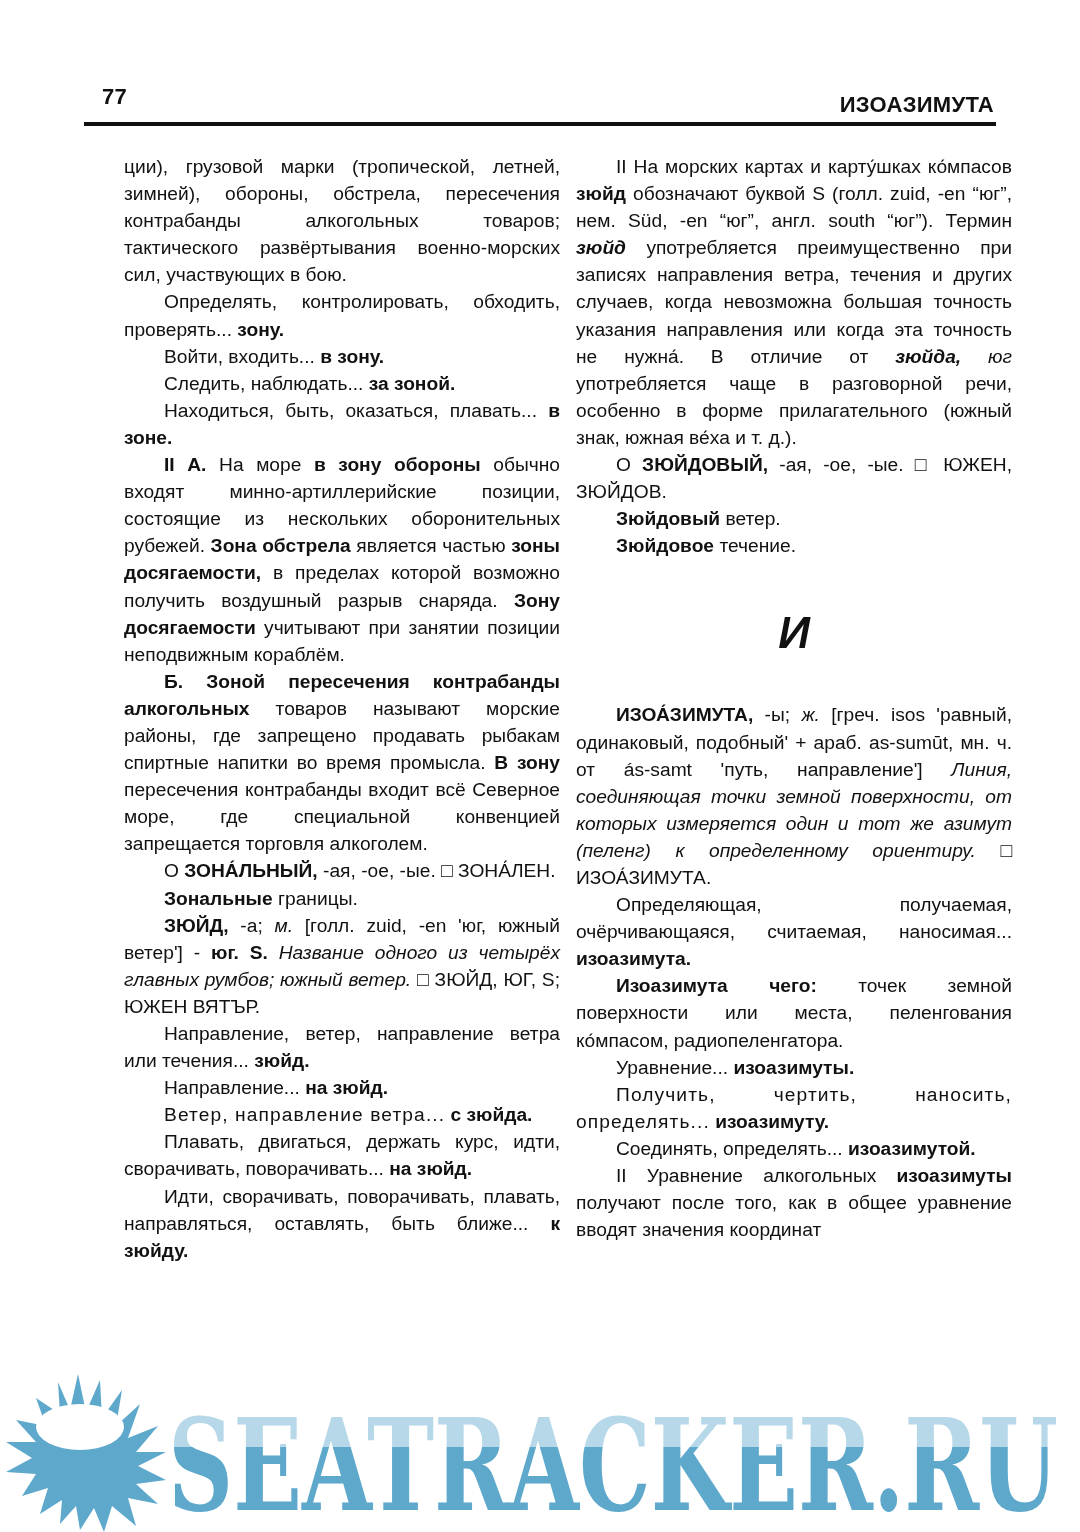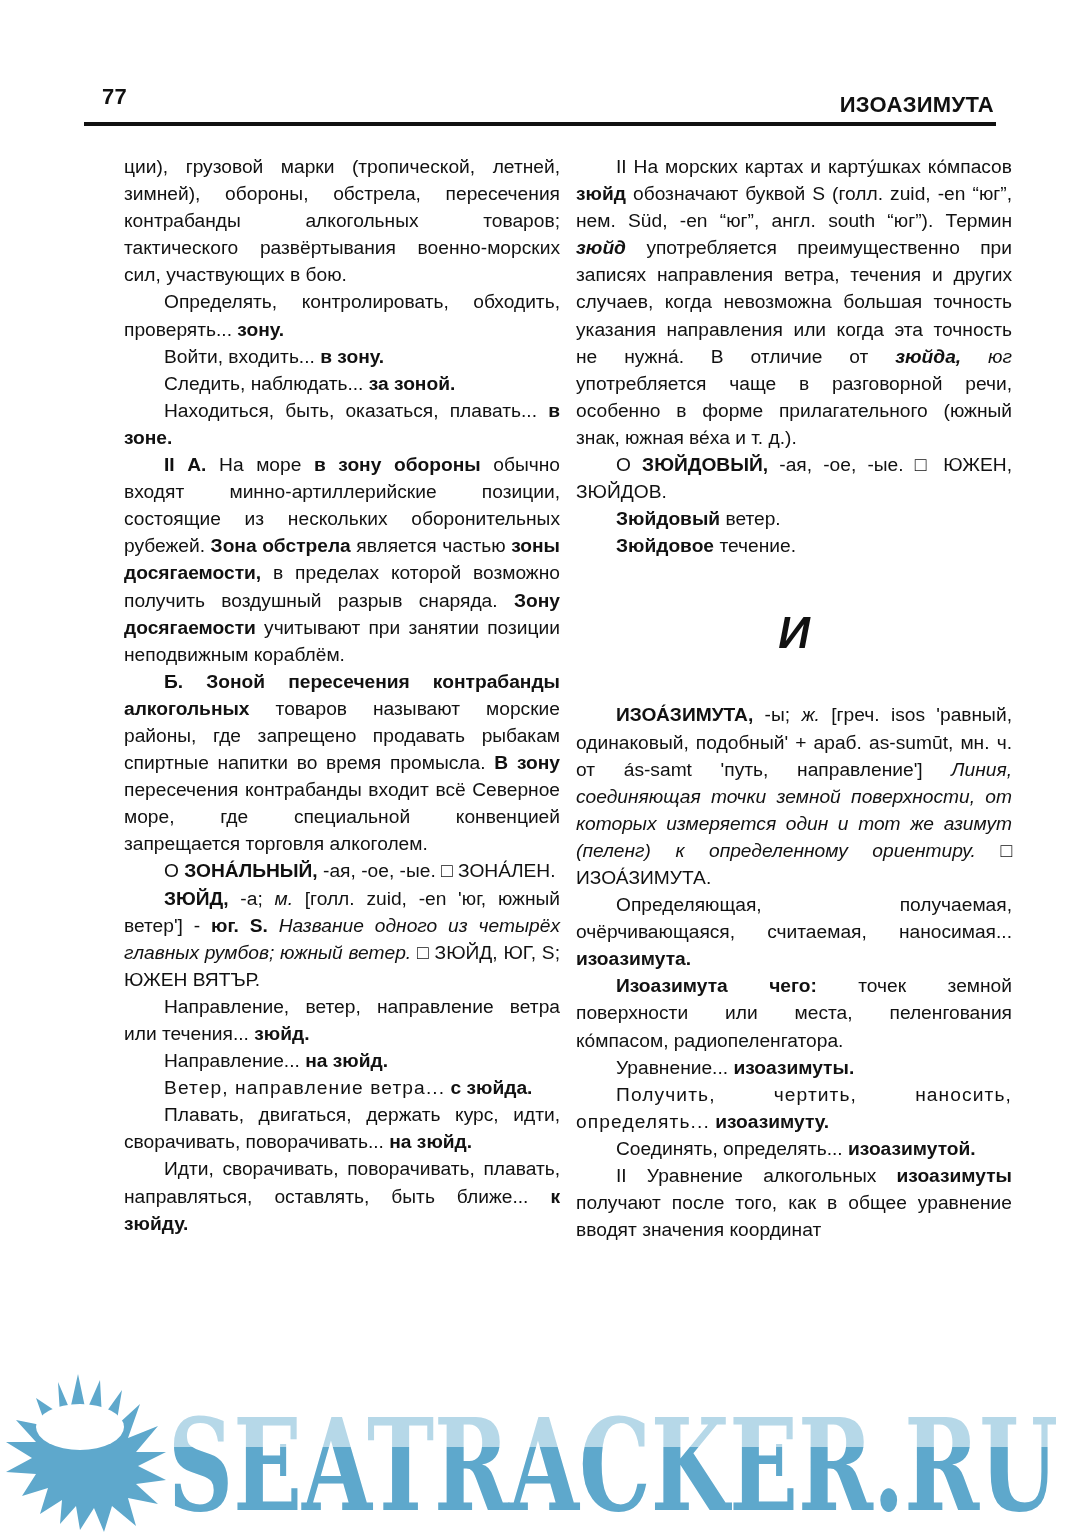--- a/index.html
+++ b/index.html
@@ -51,20 +51,21 @@
 
 <div class="col left">
   <p class="noi"><span>ции), грузовой марки (тропической, летней, зимней), обороны, обстрела, пересечения контрабанды алкогольных товаров; тактического развёртывания военно-морских сил, участвующих в бою.</span></p>
   <p><span>Определять, контролировать, обходить, проверять...</span> <b>зону.</b></p>
   <p><span>Войти, входить...</span> <b>в зону.</b></p>
   <p><span>Следить, наблюдать...</span> <b>за зоной.</b></p>
   <p><span>Находиться, быть, оказаться, плавать...</span> <b>в зоне.</b></p>
   <p><b>II А.</b> <span>На море</span> <b>в зону обороны</b> <span>обычно входят минно-артиллерийские позиции, состоящие из нескольких оборонительных рубежей.</span> <b>Зона обстрела</b> <span>является частью</span> <b>зоны досягаемости,</b> <span>в пределах которой возможно получить воздушный разрыв снаряда.</span> <b>Зону досягаемости</b> <span>учитывают при занятии позиции неподвижным кораблём.</span></p>
   <p><b>Б. Зоной пересечения контрабанды алкогольных</b> <span>товаров называют морские районы, где запрещено продавать рыбакам спиртные напитки во время промысла.</span> <b>В зону</b> <span>пересечения контрабанды входит всё Северное море, где специальной конвенцией запрещается торговля алкоголем.</span></p>
   <p><span>О</span> <b>ЗОНА́ЛЬНЫЙ,</b> <span>-ая, -ое, -ые. □ ЗОНА́ЛЕН.</span></p>
+  <p><b>Зональные</b> <span>границы.</span></p>
   <p><b>ЗЮЙД,</b> <span>-а;</span> <i>м.</i> <span>[голл. zuid, -en 'юг, южный ветер'] -</span> <b>юг. S.</b> <i>Название одного из четырёх главных румбов; южный ветер.</i> <span>□ ЗЮЙД, ЮГ, S; ЮЖЕН ВЯТЪР.</span></p>
   <p><span>Направление, ветер, направление ветра или течения...</span> <b>зюйд.</b></p>
   <p><span>Направление...</span> <b>на зюйд.</b></p>
   <p><span class="sp">Ветер, направление ветра...</span> <b>с зюйда.</b></p>
   <p><span>Плавать, двигаться, держать курс, идти, сворачивать, поворачивать...</span> <b>на зюйд.</b></p>
   <p><span>Идти, сворачивать, поворачивать, плавать, направляться, оставлять, быть ближе...</span> <b>к зюйду.</b></p>
 </div>
 
 <div class="col right">
   <p><span>II На морских картах и карту́шках ко́мпасов</span> <b>зюйд</b> <span>обозначают буквой S (голл. zuid, -en “юг”, нем. Süd, -en “юг”, англ. south “юг”). Термин</span> <b><i>зюйд</i></b> <span>употребляется преимущественно при записях направления ветра, течения и других случаев, когда невозможна большая точность указания направления или когда эта точность не нужна́. В отличие от</span> <b><i>зюйда,</i></b> <i>юг</i> <span>употребляется чаще в разговорной речи, особенно в форме прилагательного (южный знак, южная ве́ха и т. д.).</span></p>

